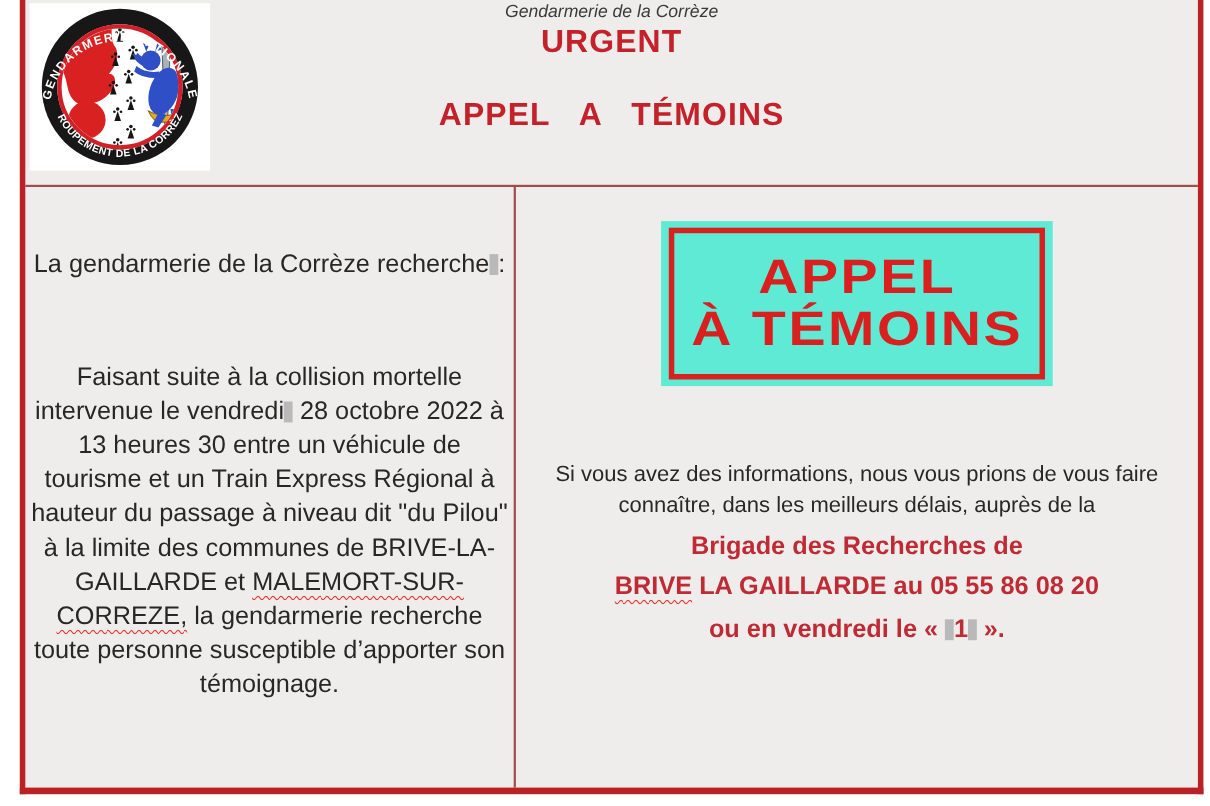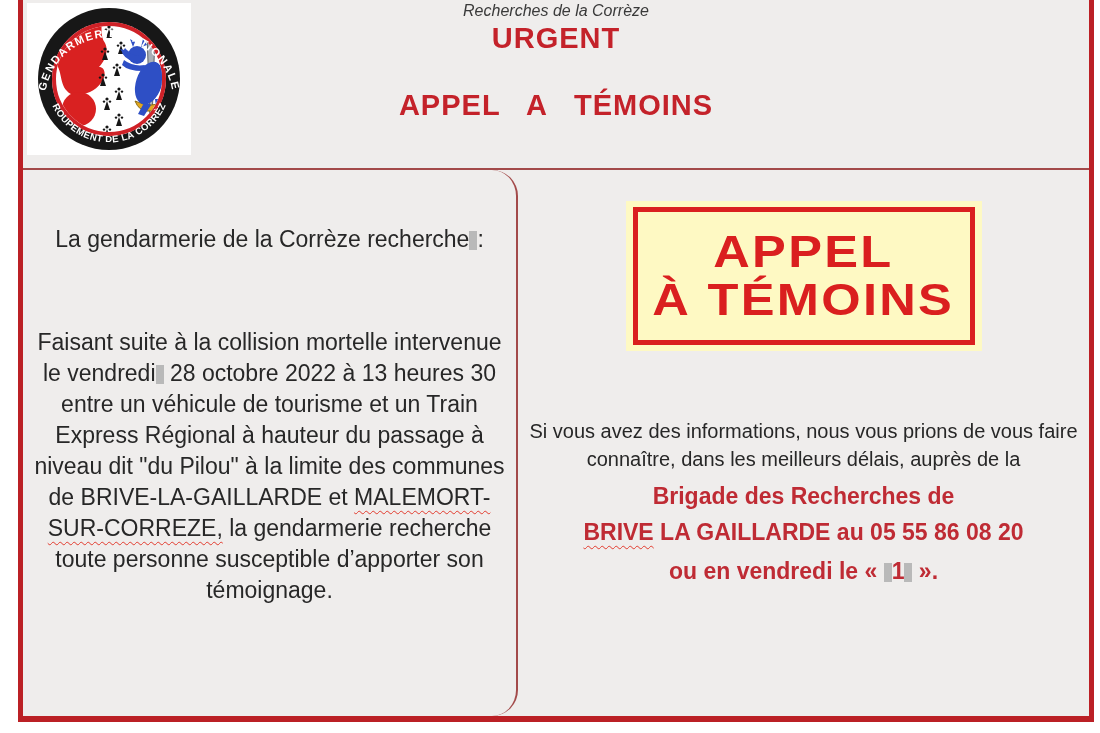--- a/index.html
+++ b/index.html
@@ -15,30 +15,30 @@
   }
   .header{position:relative;height:168px;border-bottom:2px solid #a34a4a;flex:0 0 auto;}
   .logo-box{position:absolute;left:4px;top:3px;width:164px;height:152px;background:#ffffff;}
   .org-line{text-align:center;font-style:italic;font-size:16px;color:#3a3a3a;padding-top:2px;}
   .main-title{
     text-align:center;font-size:29px;font-weight:bold;color:#c4222a;
     letter-spacing:1px;line-height:37px;margin-top:30px;
   }
   .title-1{word-spacing:18px;}
   .columns{flex:1;display:flex;min-height:0;}
-  .col-left{width:495px;box-sizing:border-box;border-right:2px solid #a34a4a;padding:0 4px;border-radius:26px;}
+  .col-left{width:446px;box-sizing:border-box;border-right:2px solid #a34a4a;padding:0 4px;}
   .col-right{flex:1;min-width:0;}
   .intro{margin-top:56px;text-align:center;font-size:23px;color:#272727;line-height:27px;}
   .paragraph{margin-top:74px;text-align:center;font-size:23px;line-height:31px;color:#272727;}
   .nbsp-mark{display:inline-block;width:8px;height:19px;background:#b9b9b9;vertical-align:-3px;}
   .squiggly{
     text-decoration:underline;text-decoration-style:wavy;text-decoration-color:#e23b2e;
     text-decoration-thickness:1px;text-underline-offset:5px;
   }
-  .poster{width:356px;height:150px;background:#fef9c3;margin:31px auto 0;position:relative;}
+  .poster{width:356px;height:150px;background:#5eead4;margin:31px auto 0;position:relative;}
   .poster-inner{
     position:absolute;left:7px;top:6px;right:7px;bottom:6px;border:5px solid #da1f1f;
     display:flex;flex-direction:column;align-items:center;justify-content:center;
   }
   .poster-line{
     color:#da1f1f;font-weight:bold;font-size:44px;line-height:48px;letter-spacing:2px;
     transform:scaleX(1.15);white-space:nowrap;
   }
   .info{margin-top:66px;text-align:center;font-size:20px;line-height:28px;color:#272727;padding:0 2px;}
   .red-line{text-align:center;font-size:23px;font-weight:bold;color:#bf2b34;line-height:26px;}
@@ -108,21 +108,21 @@
           </g>
           <text font-size="11" font-weight="bold" fill="#ffffff" letter-spacing="1.5" font-family="Liberation Sans, sans-serif">
             <textPath href="#arcTop" startOffset="50%" text-anchor="middle">GENDARMERIE NATIONALE</textPath>
           </text>
           <text font-size="9.5" font-weight="bold" fill="#ffffff" letter-spacing="0.4" font-family="Liberation Sans, sans-serif">
             <textPath href="#arcBottom" startOffset="50%" text-anchor="middle">GROUPEMENT DE LA CORRÈZE</textPath>
           </text>
         </svg>
       </div>
 
-      <div class="org-line">Recherches de la Corrèze</div>
+      <div class="org-line">Gendarmerie de la Corrèze</div>
       <div class="main-title title-2" style="margin-top:0;">URGENT</div>
       <div class="main-title title-1">APPEL A TÉMOINS</div>
     </div>
 
     <div class="columns">
 
       <div class="col-left">
         <div class="intro"><span>La gendarmerie de la Corrèze recherche</span><span class="nbsp-mark"></span><span>:</span></div>
         <div class="paragraph"><span>Faisant suite à la collision mortelle intervenue le vendredi</span><span class="nbsp-mark"></span><span> 28 octobre 2022 à 13 heures 30 entre un véhicule de tourisme et un Train Express Régional à hauteur du passage à niveau dit "du Pilou" à la limite des communes de BRIVE-LA-GAILLARDE et </span><span class="squiggly">MALEMORT-SUR-CORREZE,</span><span> la gendarmerie recherche toute personne susceptible d’apporter son témoignage.</span></div>
       </div>

